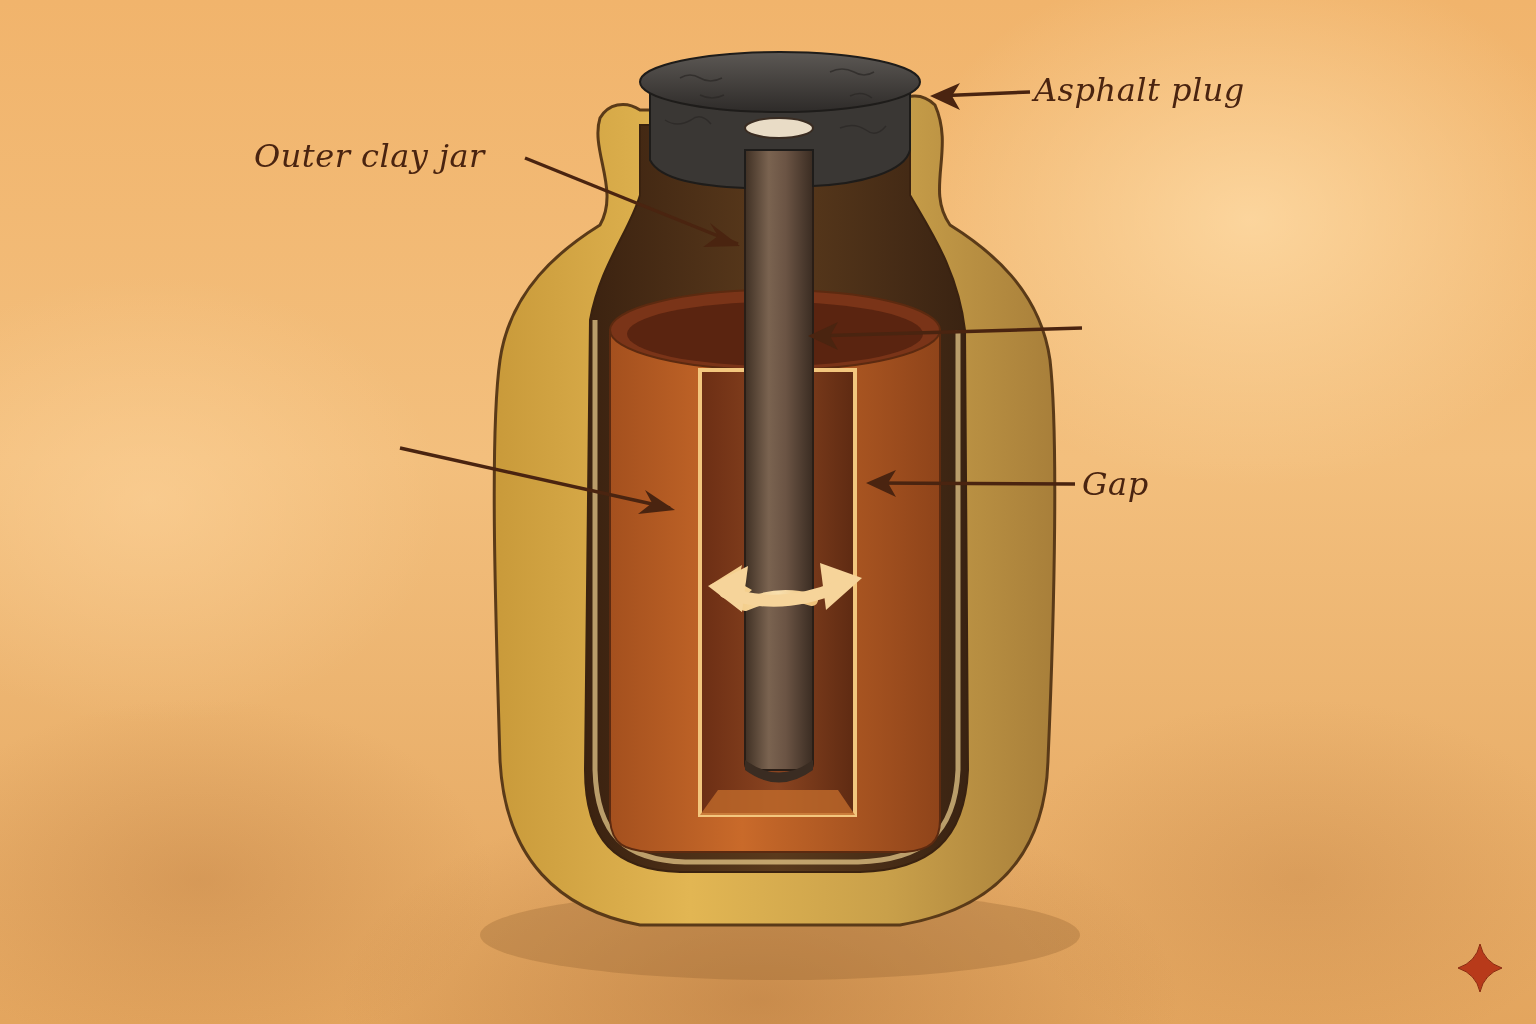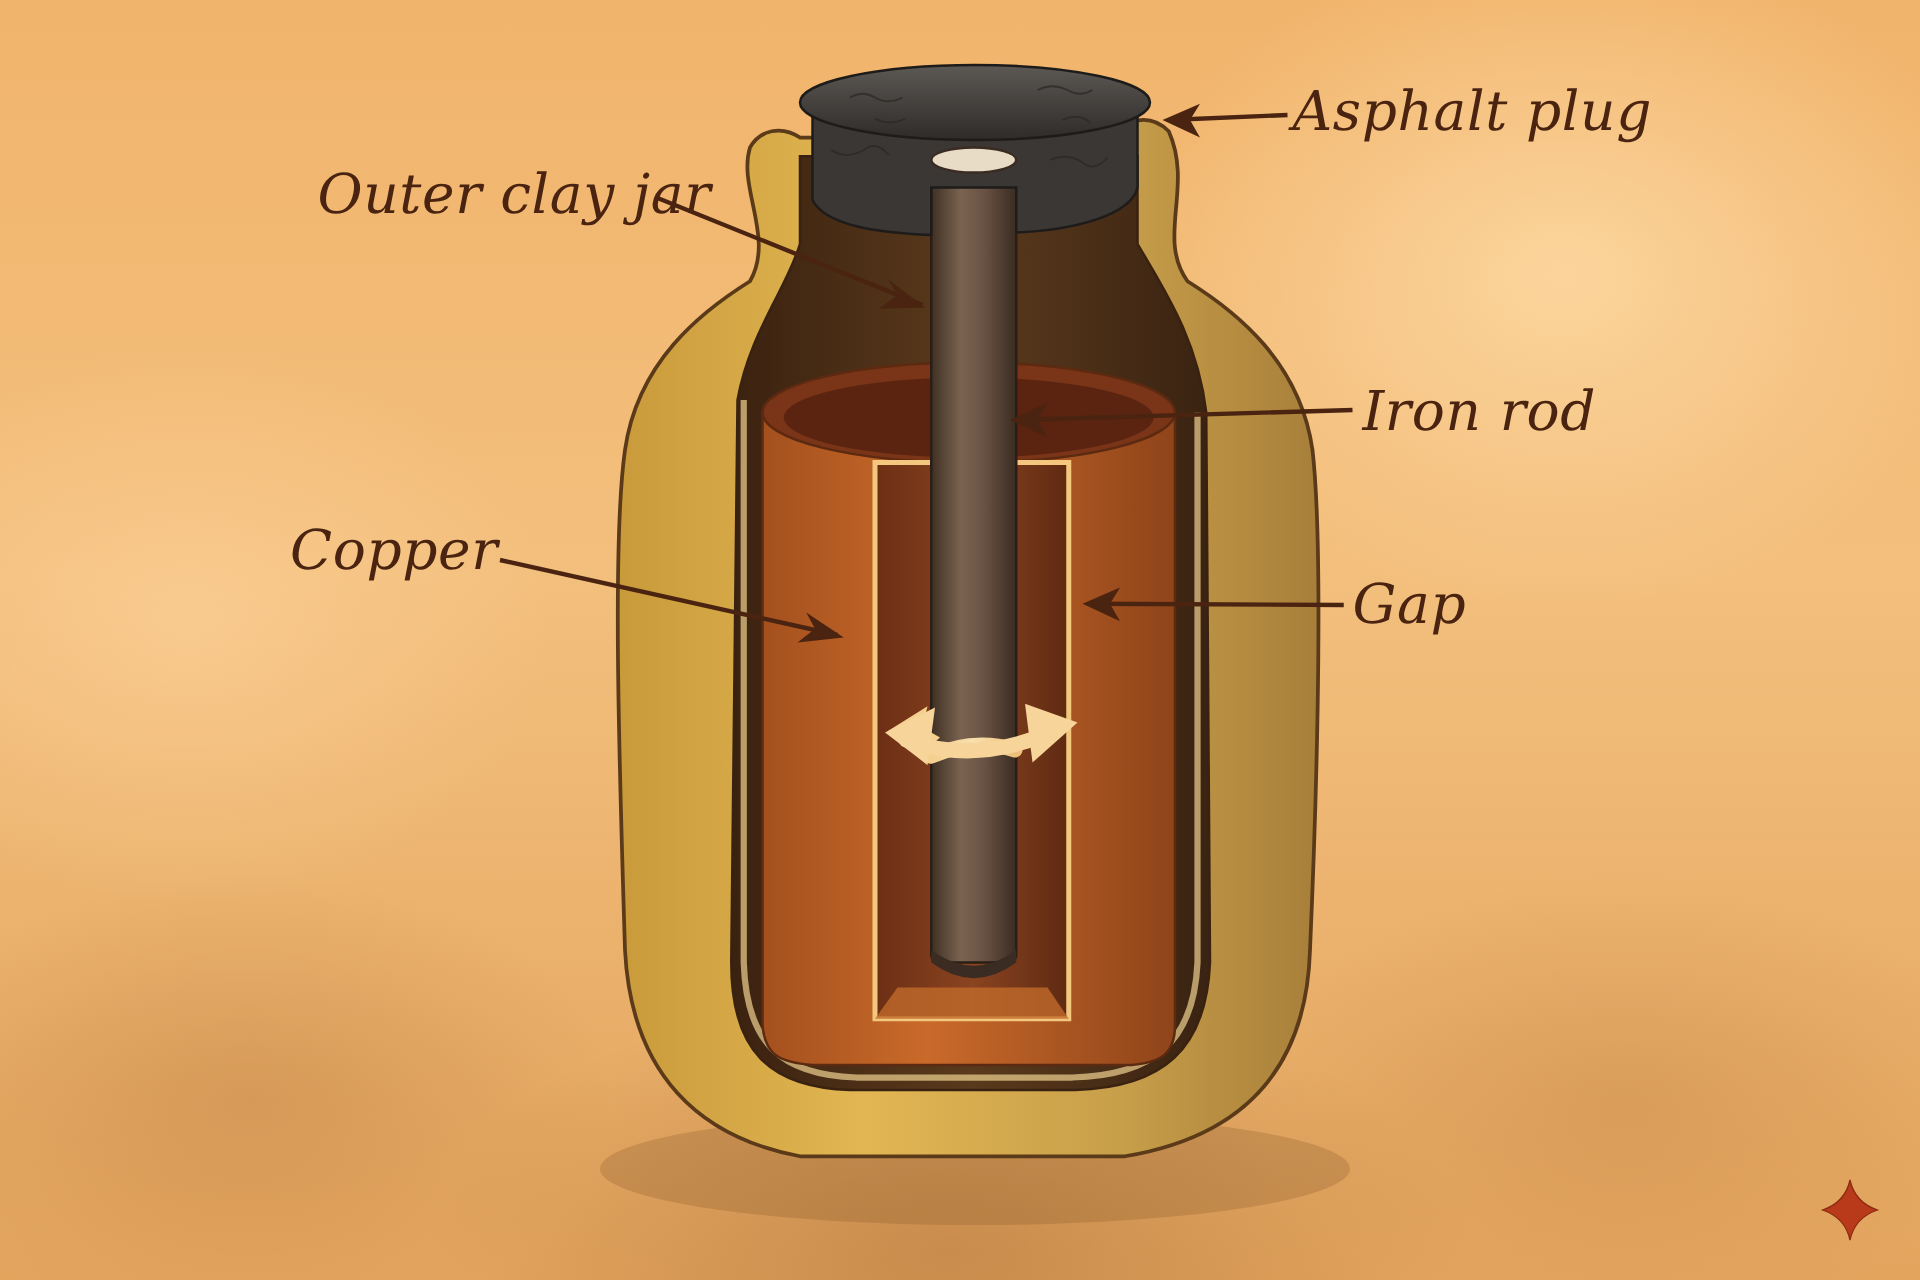--- a/index.html
+++ b/index.html
@@ -17,21 +17,21 @@
       radial-gradient(ellipse 600px 300px at 760px 1000px, rgba(150,90,40,0.35), rgba(150,90,40,0) 70%),
       radial-gradient(ellipse 420px 260px at 200px 880px, rgba(170,105,50,0.28), rgba(170,105,50,0) 70%),
       radial-gradient(ellipse 420px 260px at 1300px 880px, rgba(170,105,50,0.22), rgba(170,105,50,0) 70%),
       linear-gradient(180deg, #f1b46c 0%, #f3bf7d 45%, #e3a55e 100%);
   }
   svg.art { position: absolute; left: 0; top: 0; }
   .label {
     position: absolute;
     color: #4a2410;
     font-style: italic;
-    font-size: 44px;
+    font-size: 32px;
     line-height: 52px;
     white-space: nowrap;
     letter-spacing: 0.5px;
   }
   .lbl-asphalt { left: 1034px; top: 64px; }
   .lbl-outer   { left: 224px;  top: 130px; margin-left: 30px; }
   .lbl-iron    { left: 1090px; top: 304px; }
   .lbl-copper  { left: 232px;  top: 410px; line-height: 62px; }
   .lbl-gap     { left: 1082px; top: 458px; }
   .lbl-copper span { display: block; }
@@ -140,18 +140,16 @@
       <polygon points="808,336 838,322 830,336 838,350"></polygon>
       <polygon points="675,510 645,490 652,503 638,514"></polygon>
       <polygon points="866,483 896,470 888,483 896,497"></polygon>
     </g>
 
     <path d="M1480,944 Q1484,962 1502,968 Q1484,974 1480,992 Q1476,974 1458,968 Q1476,962 1480,944 Z" fill="#b83a1a" stroke="#8a2a10" stroke-width="1"></path>
   </svg>
 
   <div class="label lbl-asphalt">Asphalt plug</div>
   <div class="label lbl-outer">Outer clay jar</div>
-  <div class="label lbl-iron">Iron rod</div>
   <div class="label lbl-copper">
-    <span>Copper</span>
   </div>
   <div class="label lbl-gap">Gap</div>
 </div>
 
 </body></html>

